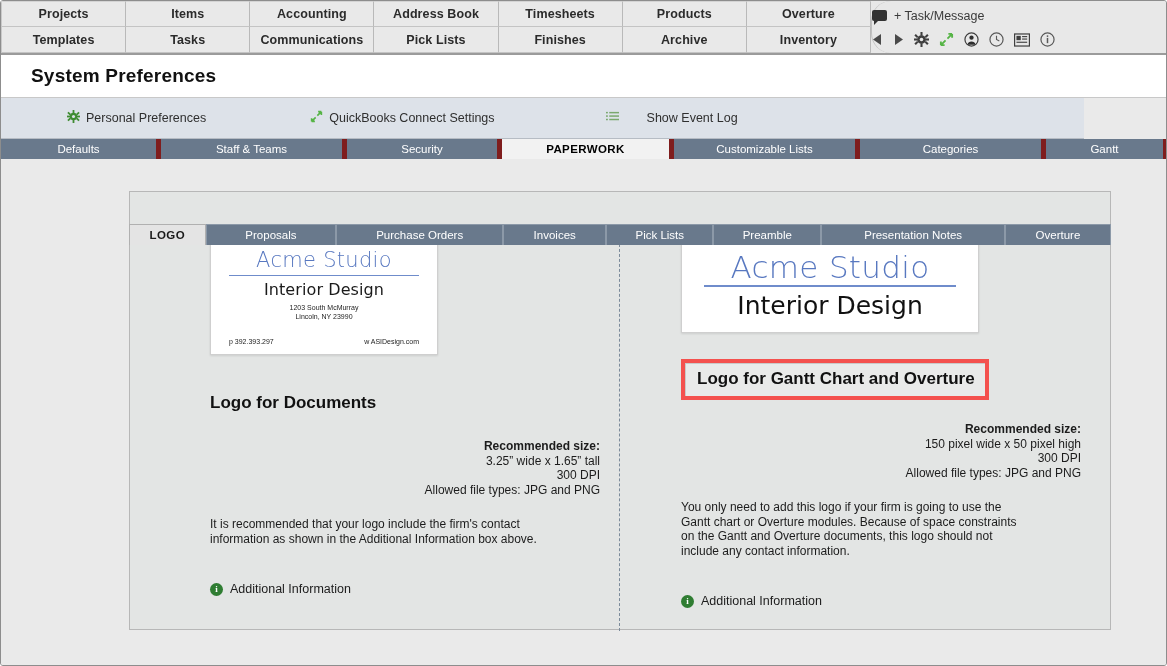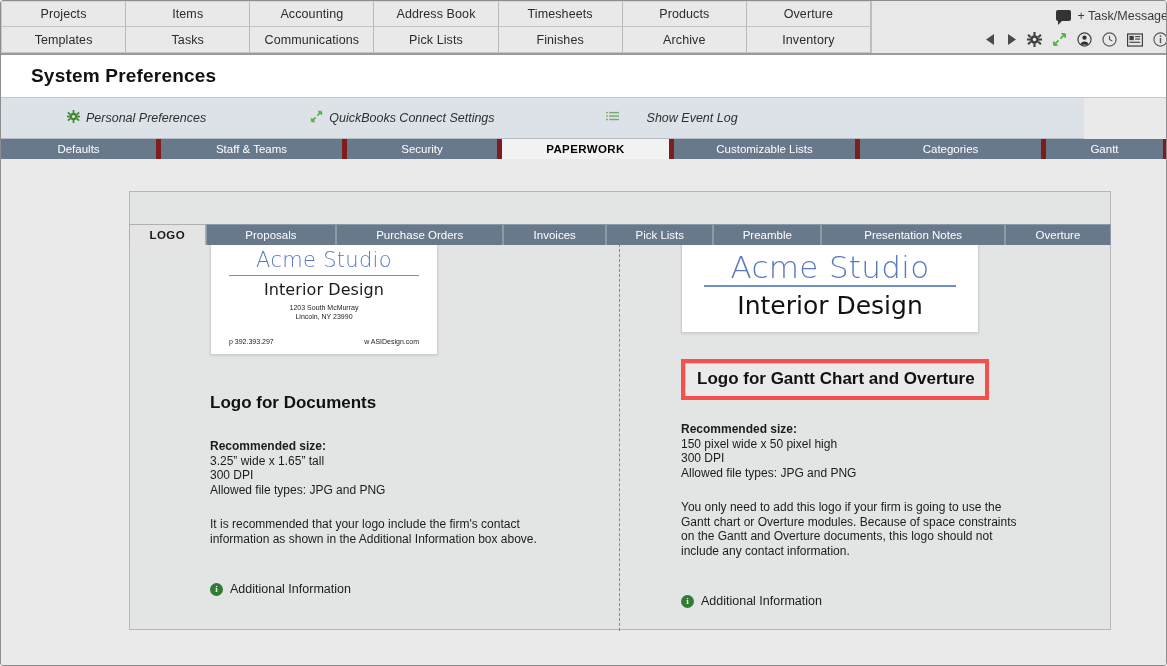--- a/index.html
+++ b/index.html
@@ -19,40 +19,41 @@
   }
 
   
   .topnav {
     position: absolute; top: 0; left: 0;
     width: 1167px; height: 52px;
     background: #e8e8e8;
     display: flex;
   }
   .topnav-grid { width: 870px; }
-  .topnav-row { display: flex; height: 26px; }
+  .topnav-row { display: flex; height: 26px; font-weight: bold; }
   .tn-cell {
     flex: 1;
     display: flex; align-items: center; justify-content: center;
     font-size: 12.5px; color: #2b2b2b;
     background: #e9e9e9;
     border-right: 1px solid #b9b9b9;
     border-bottom: 1px solid #c4c4c4;
     letter-spacing: .1px;
   }
   .tn-cell:first-child { border-left: 1px solid #c9c9c9; }
   .topnav-row:first-child .tn-cell { border-top: 1px solid #d4d4d4; }
 
   .topnav-right {
     flex: 1;
     display: flex; flex-direction: column;
-    align-items: flex-end; justify-content: center;
+    align-items: flex-start; justify-content: center;
     background: #e8e8e8;
     border-left: 1px solid #c0c0c0;
     padding-top: 1px;
+    border-radius: 20px;
   }
   .tm-row {
     display: flex; align-items: center; gap: 7px;
     height: 24px;
   }
   .tm-label { font-size: 12.5px; color: #3a3a3a; }
   .bubble {
     width: 15px; height: 11px; background: #333; border-radius: 2px;
     position: relative; display: inline-block;
   }
@@ -76,21 +77,21 @@
     font-size: 19px; font-weight: bold; color: #111;
     padding-left: 30px; letter-spacing: .2px;
   }
 
   
   .actionbar {
     position: absolute; top: 97px; left: 0;
     width: 1083px; height: 41px;
     background: #dde2e9;
     border-bottom: 1px solid #b6bcc4;
-    display: flex; align-items: center; font-style: italic;
+    display: flex; align-items: center;
   }
   .action {
     display: flex; align-items: center; gap: 6px;
     font-size: 12.5px; color: #2f2f2f;
     cursor: pointer;
   }
   .a1 { margin-left: 66px; }
   .a2 { margin-left: 104px; }
   .a3 { margin-left: 111px; gap: 28px; }
 
@@ -221,21 +222,21 @@
     border: 4px solid #f4514e;
     background: #e9eae9;
     padding: 6px 10px 7px 12px;
     display: inline-block;
     box-shadow: inset 1px 1px 0 #c9cac9;
   }
   .heading-hl .col-heading { margin-top: 0; }
 
   .rec-block {
     margin-top: 26px;
-    font-size: 12px; color: #1c1c1c; line-height: 14.5px;
+    font-size: 12px; color: #1c1c1c; line-height: 14.5px; text-align: right;
   }
   .rec-title { font-weight: bold; }
 
   .desc {
     margin-top: 20px;
     font-size: 12px; color: #1c1c1c; line-height: 14.5px;
     max-width: 340px;
   }
   .desc-right { max-width: 352px; }
 

